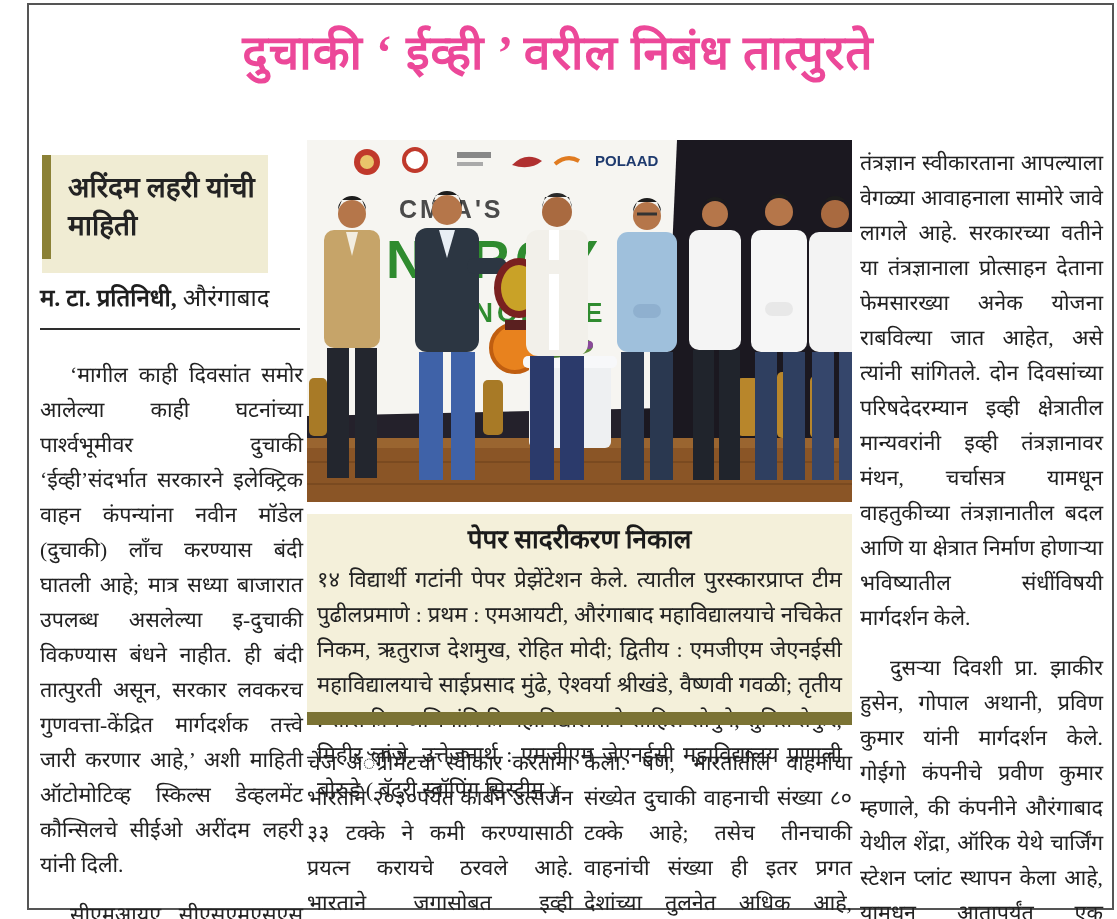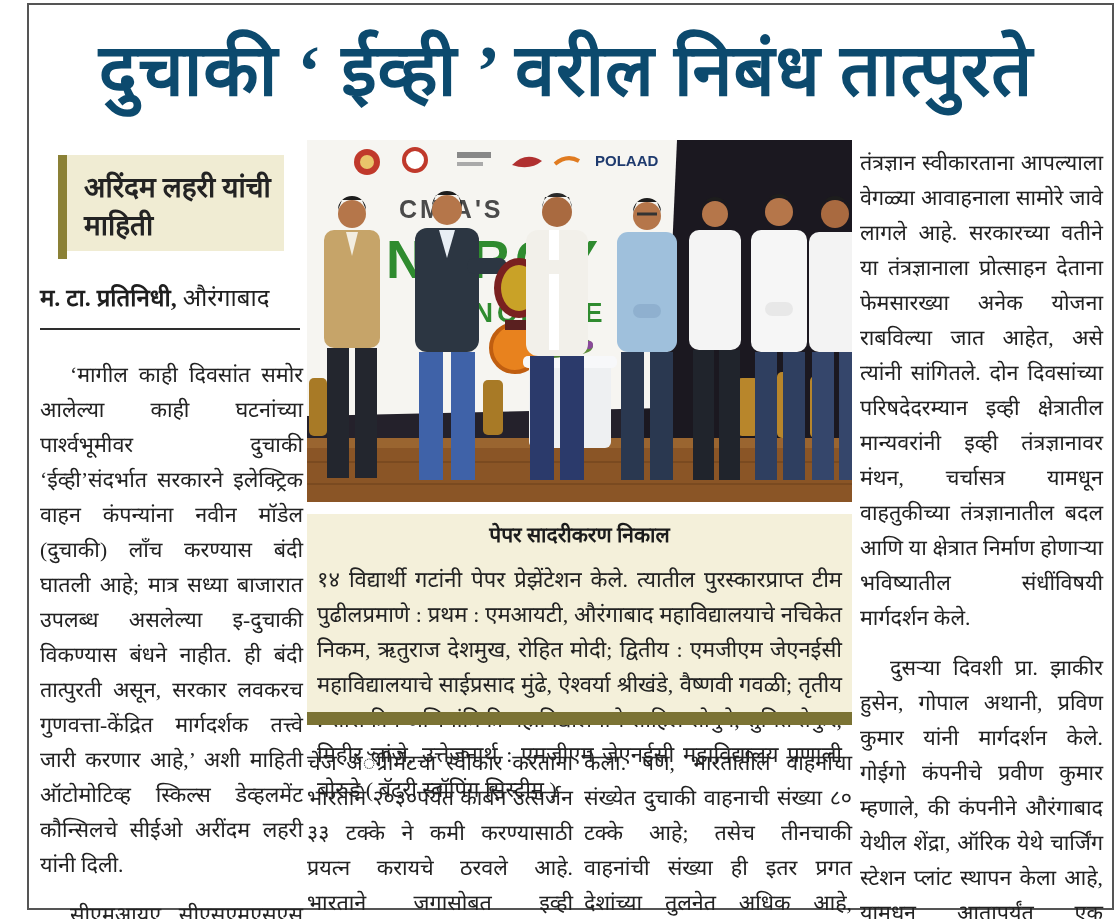--- a/index.html
+++ b/index.html
@@ -1,36 +1,36 @@
 <!DOCTYPE html>
 <html><head>
 <meta charset="utf-8">
 <style>
   html,body{margin:0;padding:0;background:#ffffff;}
   #page{position:relative;width:1117px;height:919px;background:#ffffff;overflow:hidden;
         font-family:"Liberation Serif","DejaVu Serif",serif;color:#1f1f1f;}
   #frame{position:absolute;left:27px;top:3px;width:1083px;height:903px;border:2px solid #555;background:#ffffff;}
   
-  .headline{position:absolute;left:36px;top:18px;width:1060px;text-align:center;
-            font-size:72px;font-weight:bold;color:#0c4a6e;letter-spacing:1px;white-space:nowrap;}
+  .headline{position:absolute;left:28px;top:18px;width:1060px;text-align:center;
+            font-size:48px;font-weight:bold;color:#ec4899;letter-spacing:1px;white-space:nowrap;}
   
-  .hl-box{position:absolute;left:58px;top:155px;width:226px;height:96px;background:#f0ecd3;}
+  .hl-box{position:absolute;left:42px;top:155px;width:226px;height:118px;background:#f0ecd3;}
   .hl-bar{position:absolute;left:0;top:0;width:9px;height:104px;background:#8b8136;}
   .hl-text{position:absolute;left:26px;top:14px;font-size:28px;font-weight:bold;line-height:38px;color:#232323;}
   .byline{position:absolute;left:40px;top:280px;width:262px;font-size:24px;}
   .byline b{font-weight:bold;}
   .byline-rule{position:absolute;left:40px;top:328px;width:260px;border-top:2px solid #2e2e2e;}
   .body-text{font-size:21.5px;line-height:35px;text-align:justify;color:#222222;}
   .indent{text-indent:30px;margin-top:15px;}
   .left-body{position:absolute;left:40px;top:343px;width:263px;}
   
   .photo{position:absolute;left:307px;top:140px;width:545px;height:362px;background:#7dd3fc;}
   
   .rbox{position:absolute;left:307px;top:514px;width:545px;height:198px;background:#f4f0da;}
-  .rbox-head{position:absolute;left:0;top:6px;width:545px;text-align:center;font-size:21px;font-weight:bold;color:#1b1b1b;}
+  .rbox-head{position:absolute;left:0;top:6px;width:545px;text-align:center;font-size:26px;font-weight:bold;color:#1b1b1b;}
   .rbox-body{position:absolute;left:10px;top:48px;width:525px;font-size:22px;line-height:35px;text-align:justify;color:#222;}
   .rbox-bar{position:absolute;left:307px;top:712px;width:545px;height:13px;background:#7b7334;}
   
   .mid-col1{position:absolute;left:307px;top:746px;width:266px;}
   .mid-col2{position:absolute;left:584px;top:746px;width:268px;}
   
   .right-col{position:absolute;left:860px;top:146px;width:243px;}
   svg text{font-family:"Liberation Sans","DejaVu Sans",sans-serif;}
 </style>
 </head>

